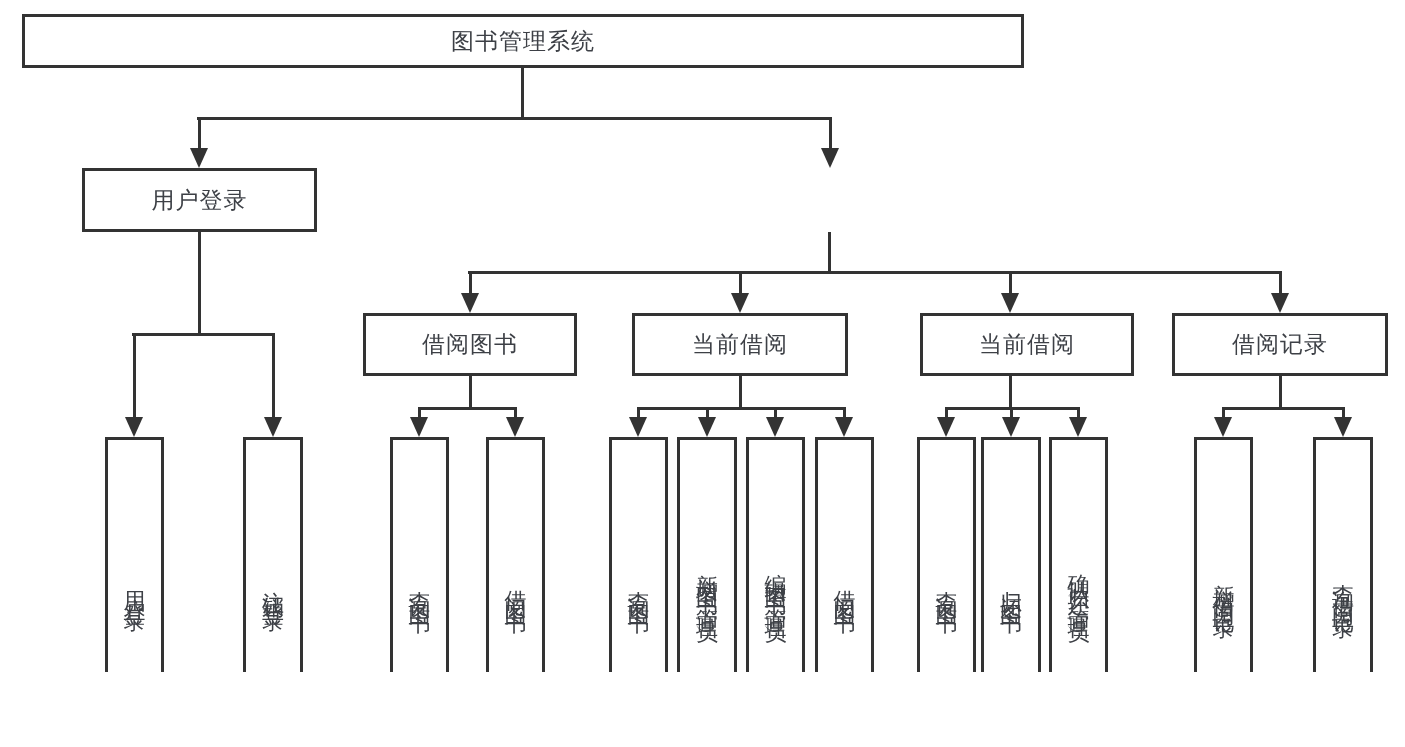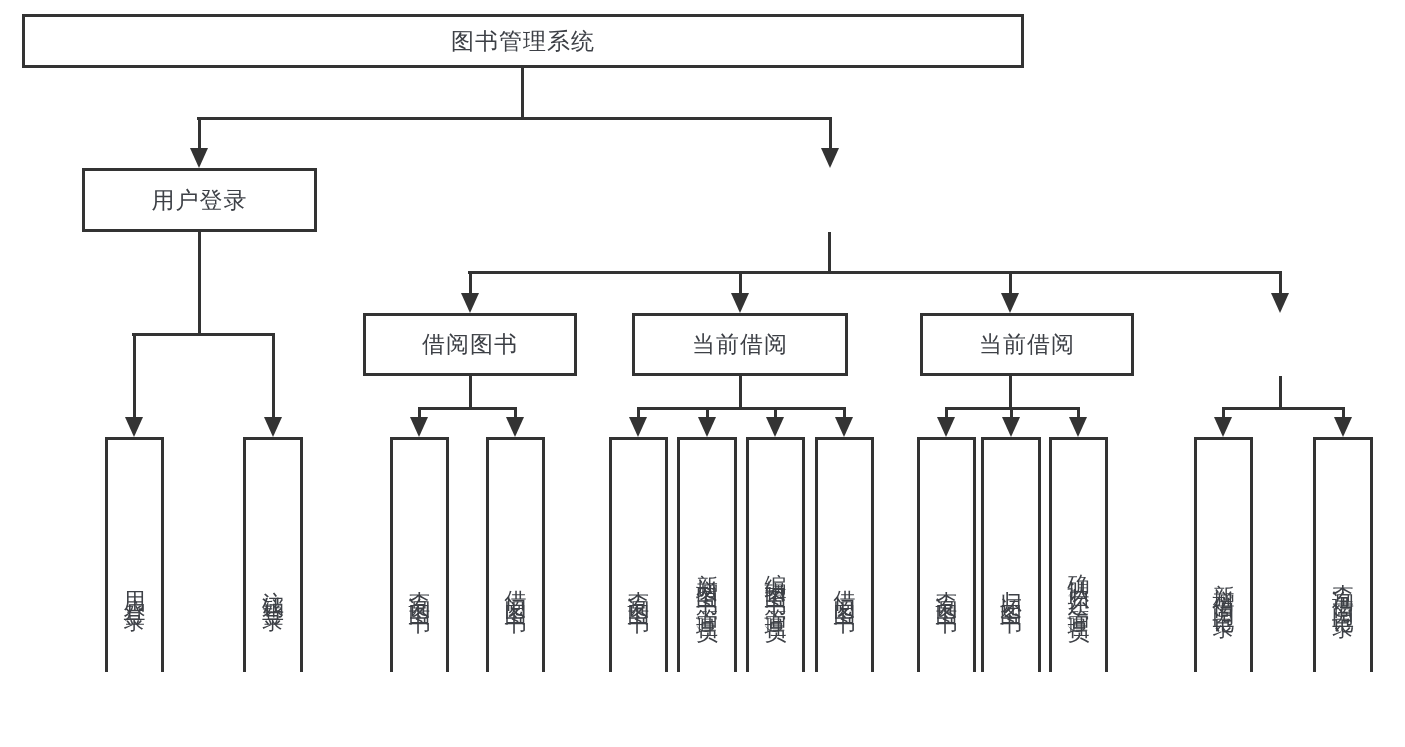--- a/index.html
+++ b/index.html
@@ -82,20 +82,21 @@
   <div class="vline" style="left:1009px;top:271px;height:30px;"></div>
   <div class="vline" style="left:1279px;top:271px;height:30px;"></div>
   <div class="arrow" style="left:461px;top:293px;"></div>
   <div class="arrow" style="left:731px;top:293px;"></div>
   <div class="arrow" style="left:1001px;top:293px;"></div>
   <div class="arrow" style="left:1271px;top:293px;"></div>
 
   <div class="box" style="left:363px;top:313px;width:214px;height:63px;">借阅图书</div>
   <div class="box" style="left:632px;top:313px;width:216px;height:63px;">当前借阅</div>
   <div class="box" style="left:920px;top:313px;width:214px;height:63px;">当前借阅</div>
+  <div class="box" style="left:1172px;top:313px;width:216px;height:63px;">借阅记录</div>
 
   <div class="vline" style="left:469px;top:376px;height:34px;"></div>
   <div class="hline" style="left:418px;top:407px;width:99px;"></div>
   <div class="vline" style="left:418px;top:407px;height:20px;"></div>
   <div class="vline" style="left:514px;top:407px;height:20px;"></div>
   <div class="arrow" style="left:410px;top:417px;"></div>
   <div class="arrow" style="left:506px;top:417px;"></div>
 
   <div class="vline" style="left:739px;top:376px;height:34px;"></div>
   <div class="hline" style="left:637px;top:407px;width:209px;"></div>

